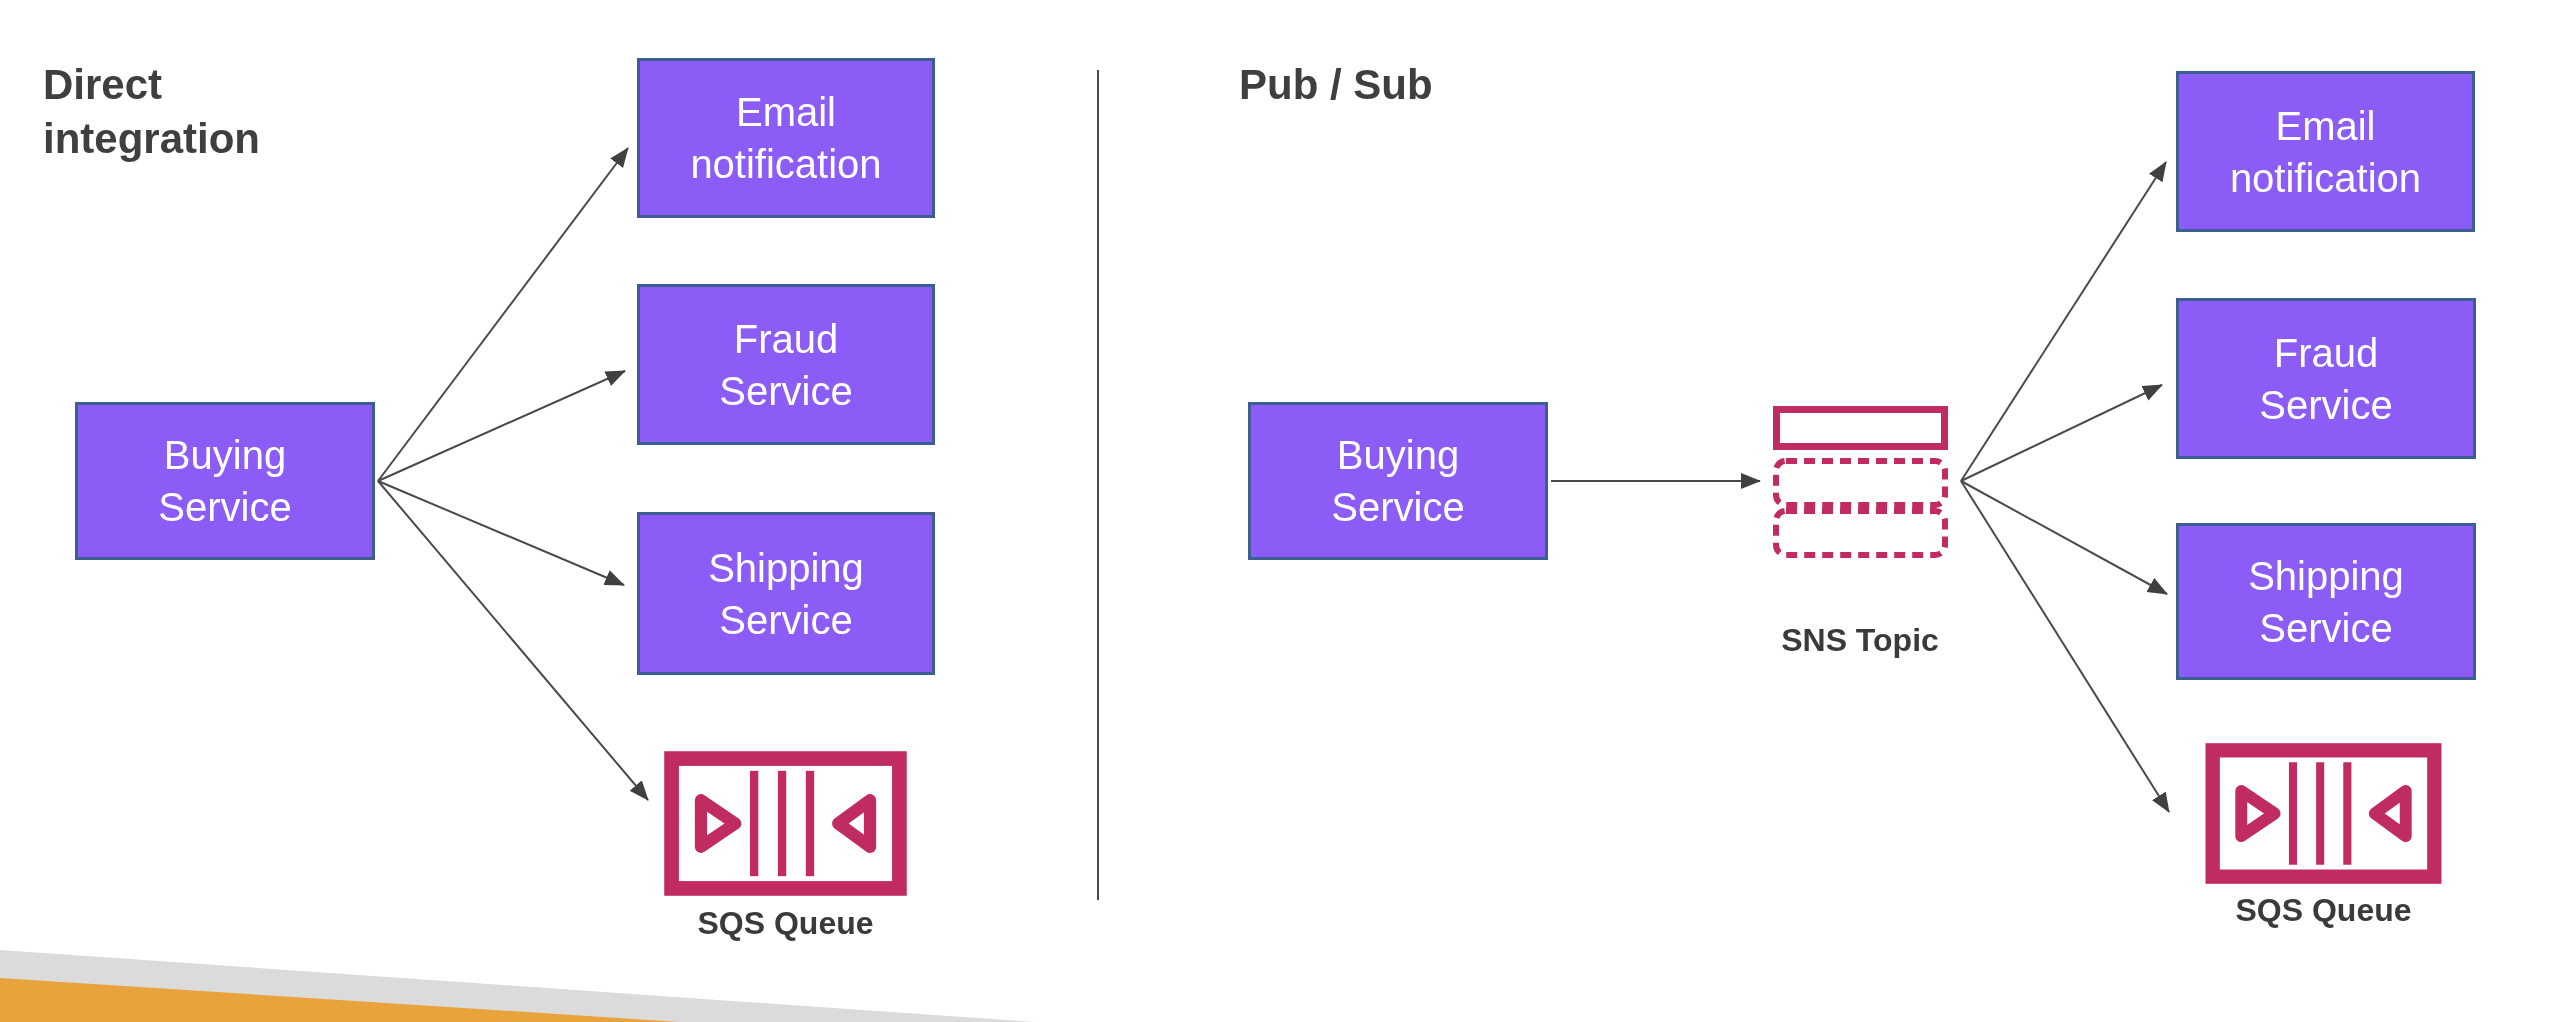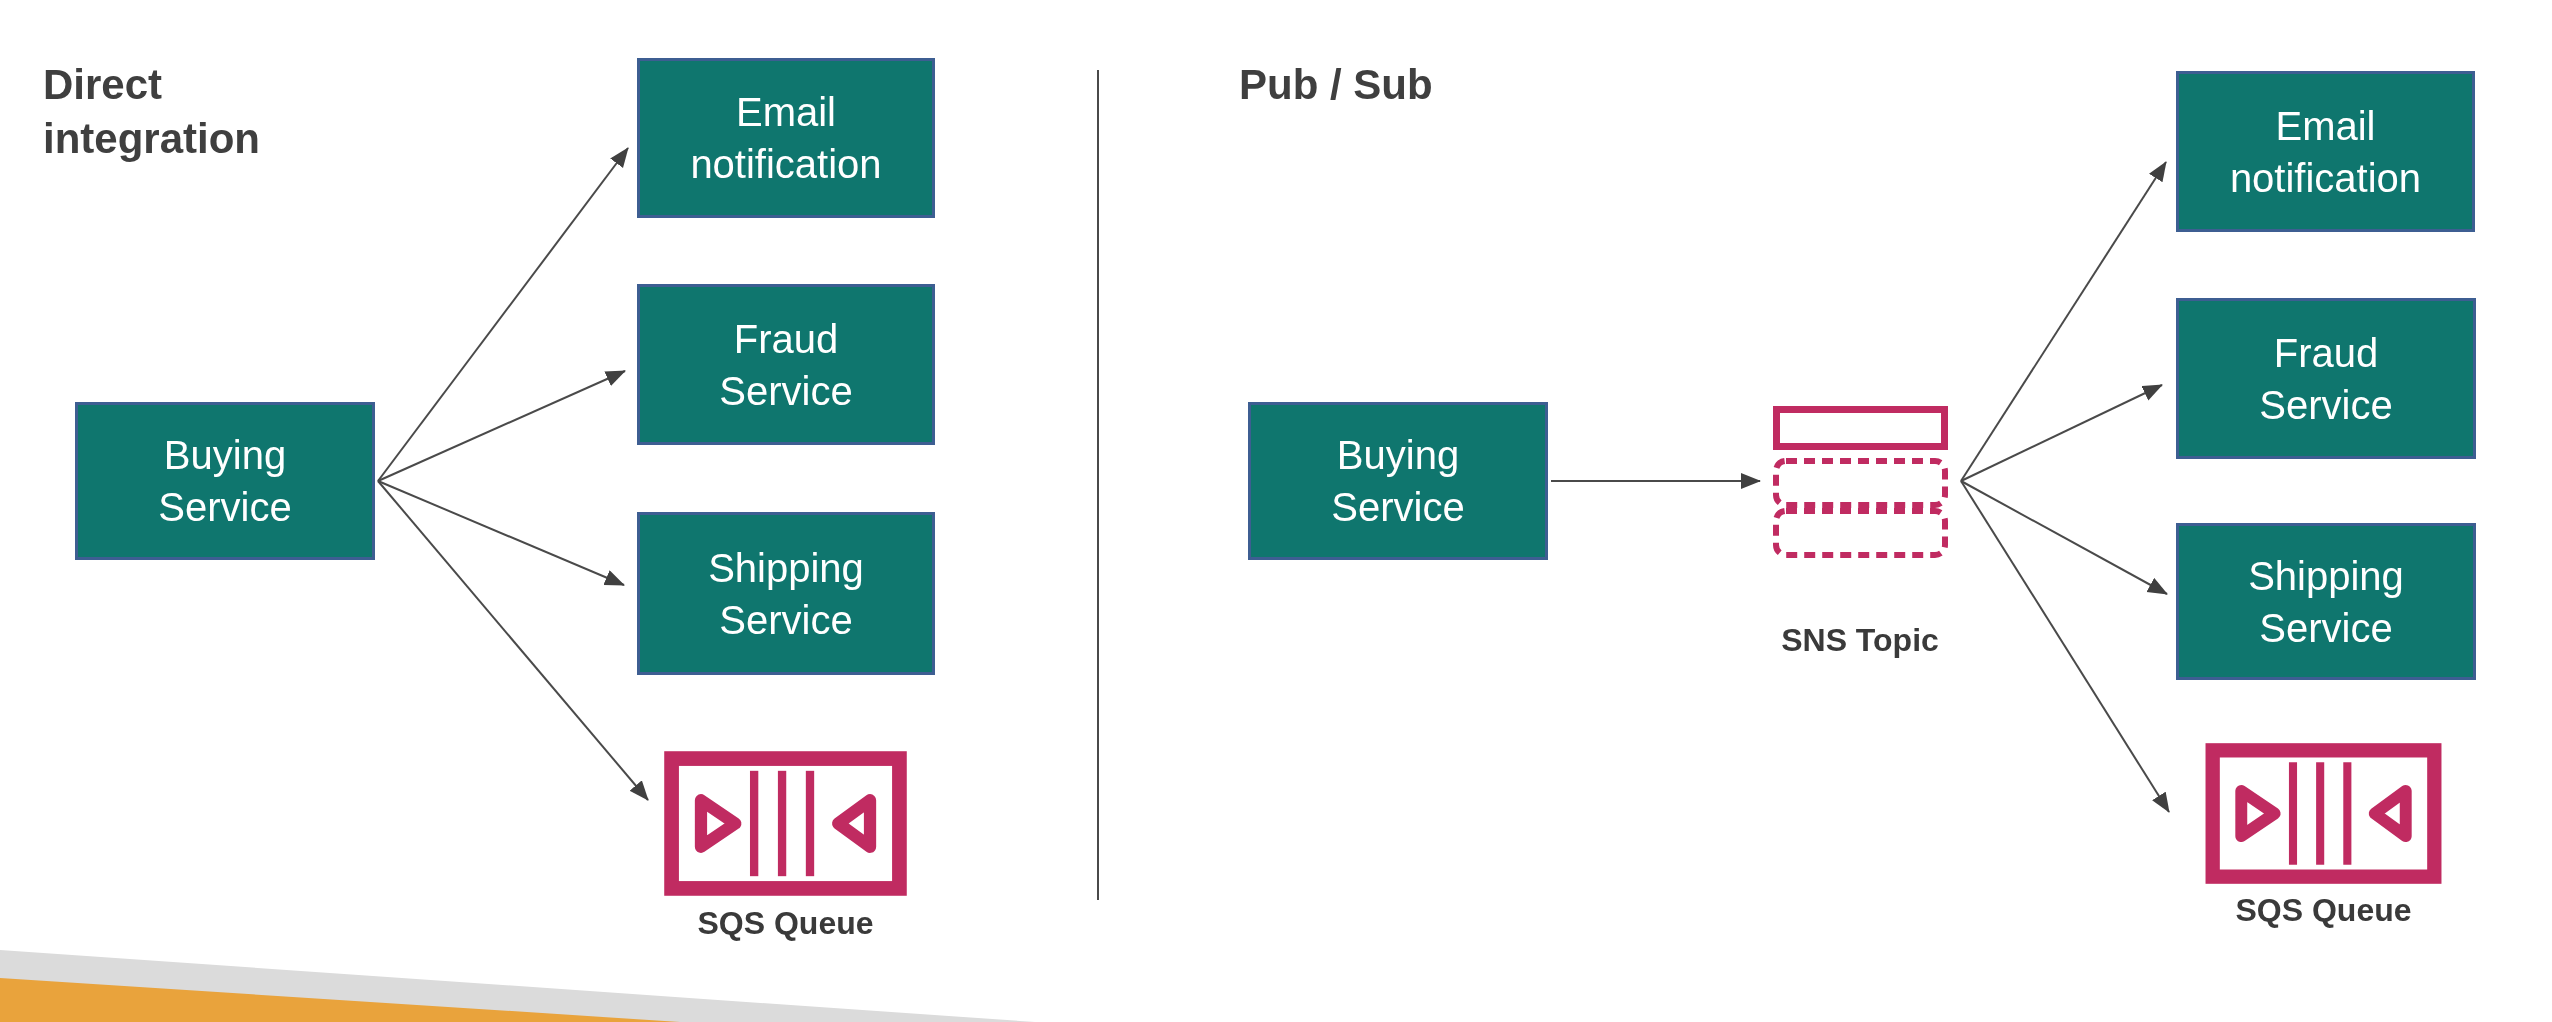--- a/index.html
+++ b/index.html
@@ -20,21 +20,21 @@
   .panel-title {
     position: absolute;
     font-size: 42px;
     font-weight: 700;
     color: #3f3f3f;
     line-height: 1.28;
     white-space: pre-line;
   }
   .svc-box {
     position: absolute;
-    background: #0f766e;
+    background: #8b5cf6;
     border: 3px solid #3d5e92;
     box-sizing: border-box;
     display: flex;
     align-items: center;
     justify-content: center;
     text-align: center;
   }
   .svc-box .box-label {
     color: #ffffff;
     font-size: 40px;

